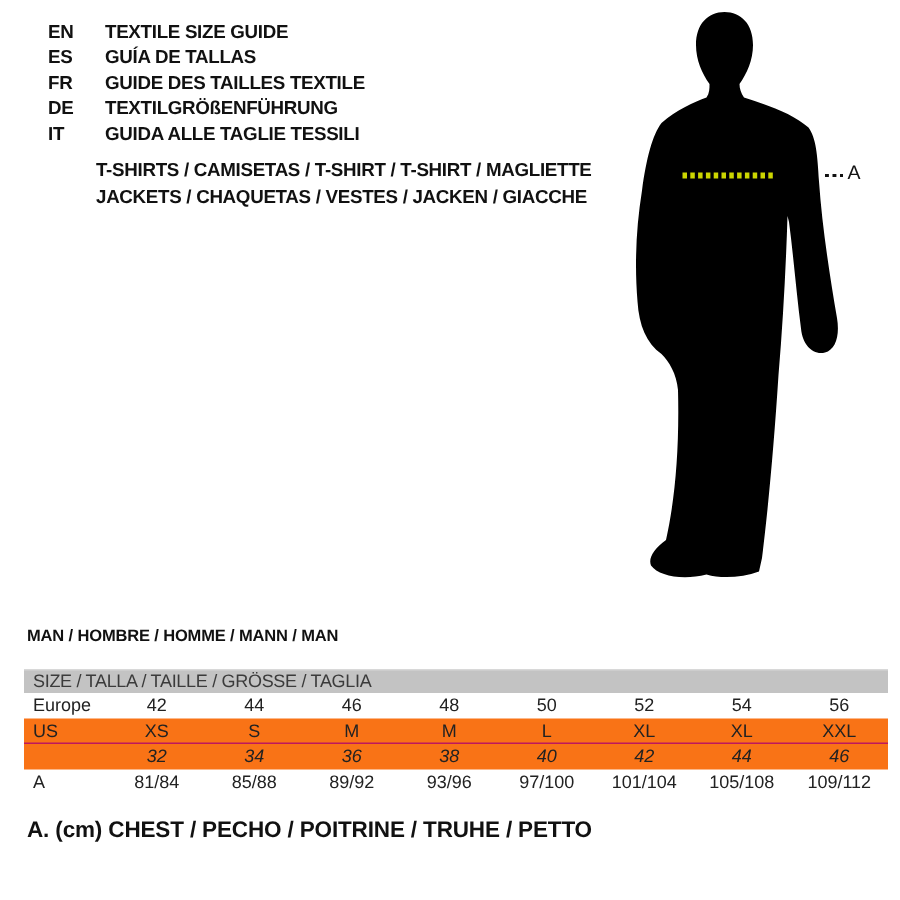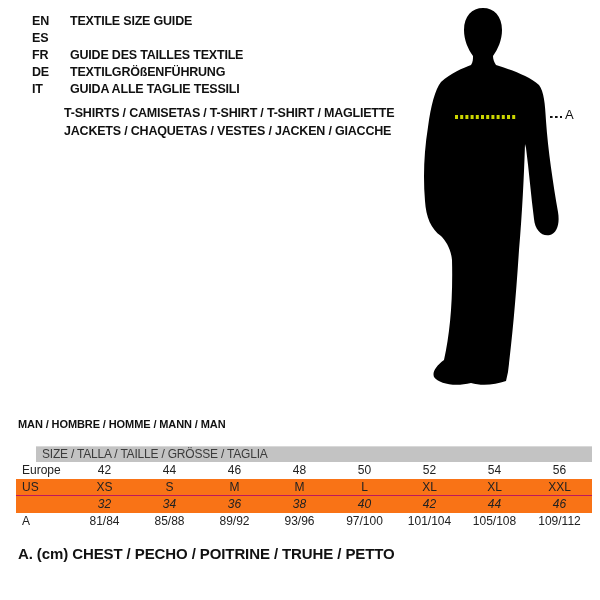--- a/index.html
+++ b/index.html
@@ -26,41 +26,42 @@
   .figure-wrap svg{display:block;width:150px;height:385px;}
   .measure-label{left:565px;top:107px;font-size:13px;font-weight:500;color:#111;}
 
   
   .section-title{left:18px;top:418px;font-size:11px;font-weight:bold;letter-spacing:-0.1px;}
 
   
   .size-table{left:16px;top:446px;width:576px;font-size:12px;color:#222;}
   .thead{
     height:15px;line-height:15px;background:#c3c3c3;border-top:1px solid #d8d8d8;
-    color:#3b3b3b;padding-left:6px;font-size:12px;letter-spacing:-0.2px;margin-left:20px;
+    color:#3b3b3b;padding-left:6px;font-size:12px;letter-spacing:-0.2px;
   }
   .trow{display:grid;grid-template-columns:56px repeat(8,1fr);height:17px;line-height:17px;}
   .trow.shaded{background:#f97316;}
   .trow.shaded + .trow.shaded{border-top:1px solid #be185d;margin-top:-1px;font-style:italic;}
   .tcell{text-align:center;white-space:nowrap;}
   .tcell.label{text-align:left;padding-left:6px;}
 
   
   .footnote{left:18px;top:545px;font-size:15px;font-weight:bold;letter-spacing:-0.1px;white-space:nowrap;}
 </style>
 </head>
 <body>
 
 <div class="abs lang-list">
   <div class="lang-row">
     <span class="lang-code">EN</span>
     <span class="lang-title">TEXTILE SIZE GUIDE</span>
   </div>
   <div class="lang-row">
     <span class="lang-code">ES</span>
+    <span class="lang-title">GUÍA DE TALLAS</span>
   </div>
   <div class="lang-row">
     <span class="lang-code">FR</span>
     <span class="lang-title">GUIDE DES TAILLES TEXTILE</span>
   </div>
   <div class="lang-row">
     <span class="lang-code">DE</span>
     <span class="lang-title">TEXTILGRÖßENFÜHRUNG</span>
   </div>
   <div class="lang-row">

